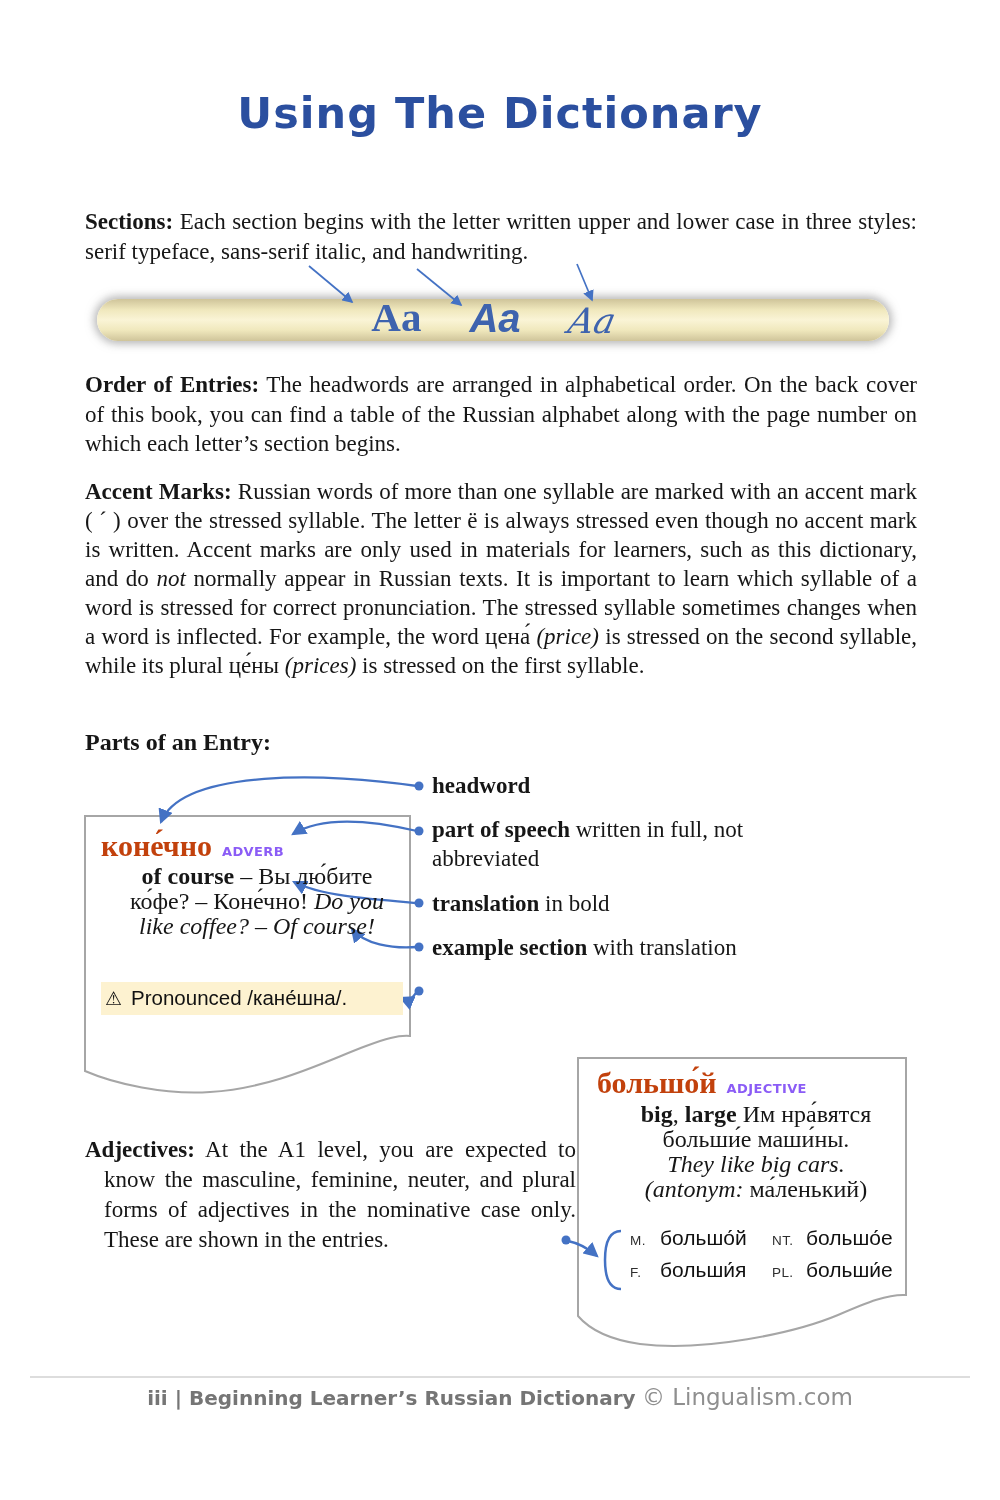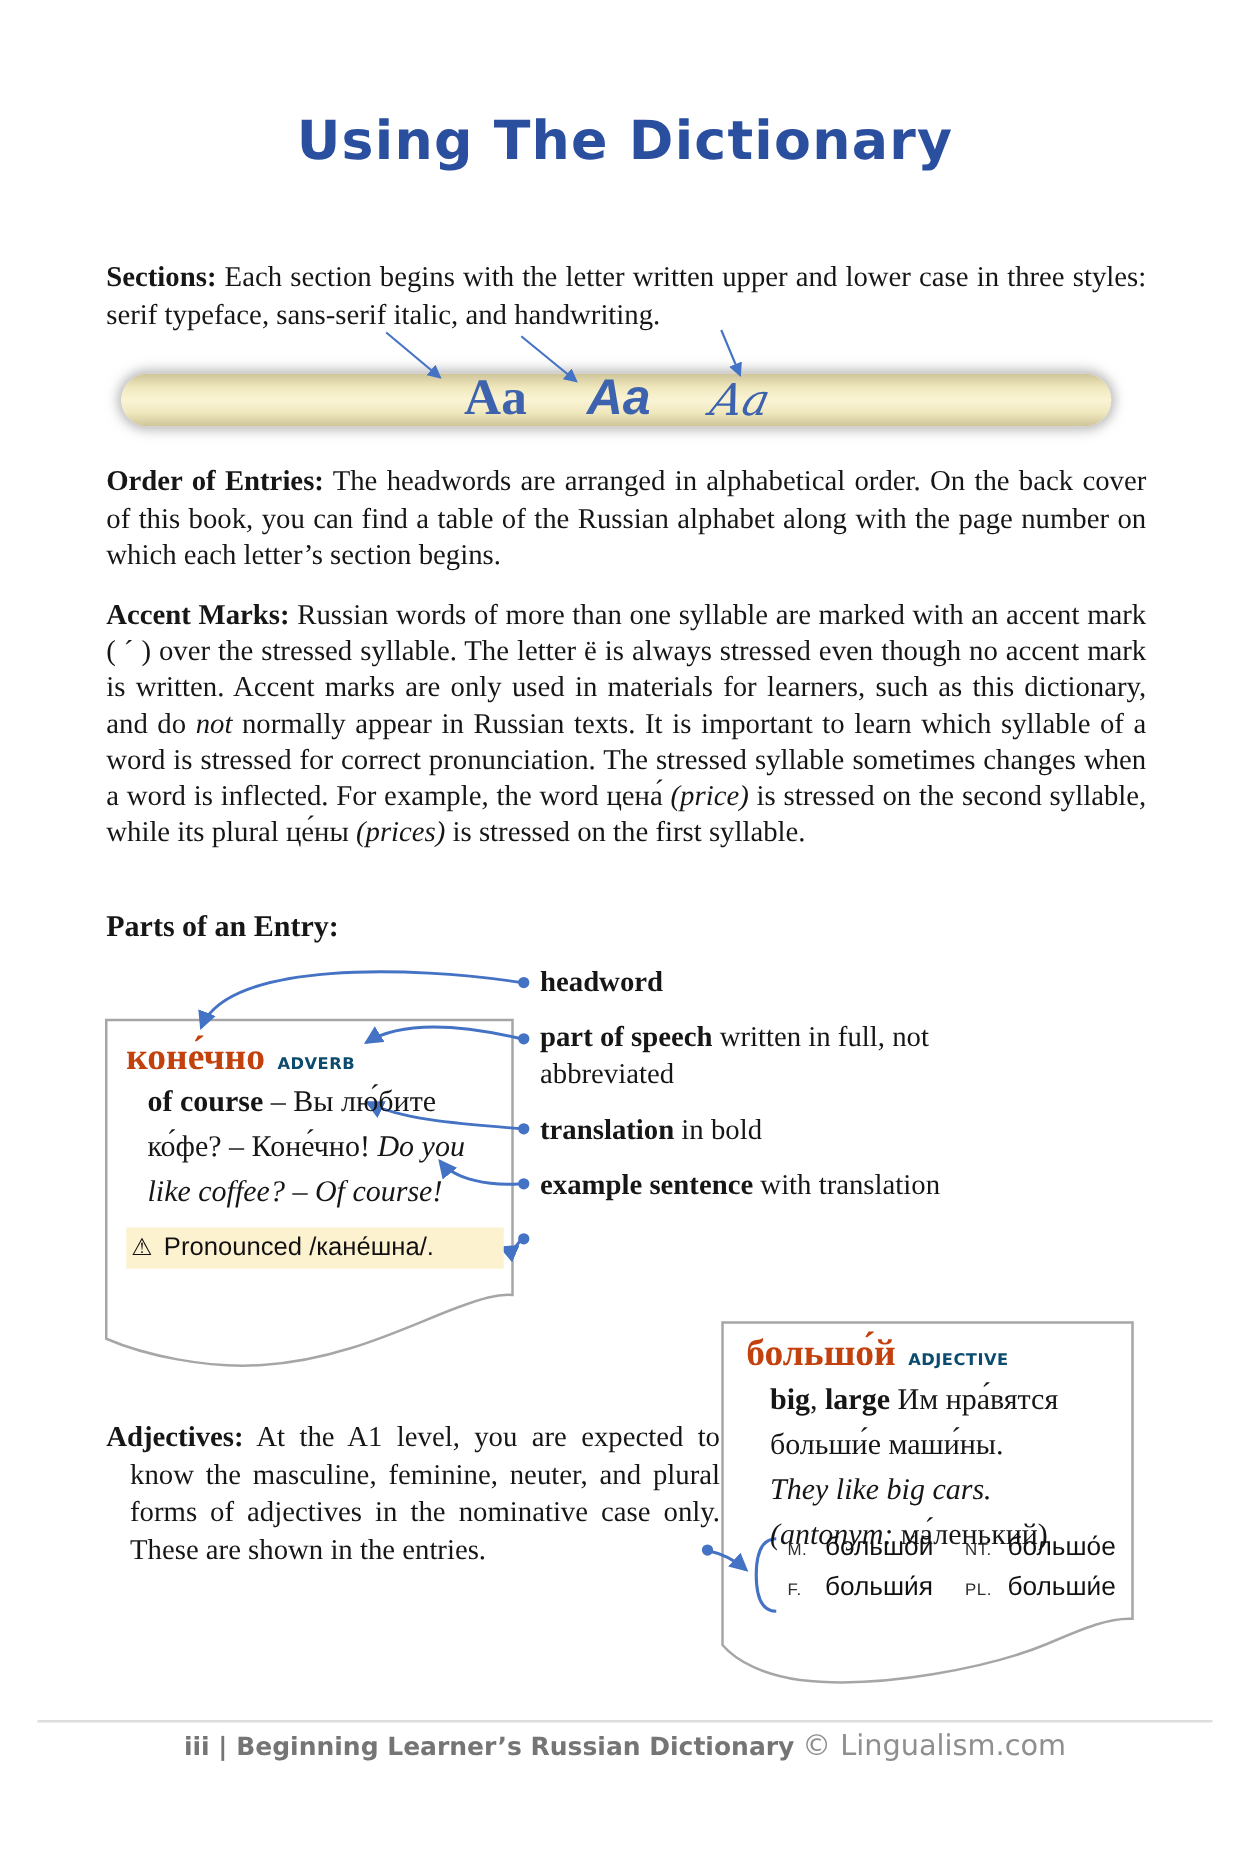--- a/index.html
+++ b/index.html
@@ -17,22 +17,22 @@
           display:flex;align-items:flex-end;justify-content:center;gap:48px;z-index:0;}
   .aa{color:#3e63ae;}
   .aa-serif{font-family:"Liberation Serif",serif;font-weight:700;font-size:41px;}
   .aa-sansit{font-family:"Liberation Sans",sans-serif;font-weight:700;font-style:italic;font-size:40px;}
   .aa-script{font-family:"DejaVu Serif",serif;font-style:italic;font-size:35px;transform:skewX(-12deg);}
   h2.parts{margin:0;top:729px;left:85px;font-size:24px;font-weight:700;}
   svg.overlay{top:0;left:0;z-index:1;pointer-events:none;}
   .content{z-index:2;}
   .headword{font-size:30px;font-weight:700;color:#c2410c;}
   .pos{font-family:"DejaVu Sans",sans-serif;font-weight:700;font-size:13px;letter-spacing:0.4px;
-       color:#0c4a6e;margin-left:10px;}
-  .ebody{font-size:24px;line-height:36px;}
+       color:#8b5cf6;margin-left:10px;}
+  .ebody{font-size:24px;line-height:25px;text-align:center;}
   .ebody b{font-weight:700;}
   .ebody i{font-style:italic;}
   .infobox{background:#fdf2d0;font-family:"Liberation Sans",sans-serif;font-size:20.5px;
            padding:4px 6px 5px 4px;display:flex;align-items:center;gap:9px;color:#111;}
   .warn{font-family:"DejaVu Sans",sans-serif;font-size:19px;}
   .lbl{font-size:23px;line-height:29px;}
   .lbl b{font-weight:700;}
   .hang{padding-left:19px;text-indent:-19px;}
   .formrow{display:grid;grid-template-columns:30px 112px 34px auto;align-items:baseline;
            height:32px;font-family:"Liberation Sans",sans-serif;font-size:21px;color:#111;}
@@ -98,21 +98,21 @@
   <div class="abs content" style="top:829px;left:101px;white-space:nowrap;"><span class="headword">коне́чно</span><span class="pos">ADVERB</span></div>
   <div class="ebody abs content" style="top:864px;left:118px;width:278px;"><b>of course</b><span> – Вы лю́бите ко́фе? – Коне́чно! </span><i>Do you like coffee? – Of course!</i></div>
   <div class="infobox abs content" style="top:982px;left:101px;width:292px;">
       <span class="warn">⚠</span>
       <span>Pronounced /кане́шна/.</span>
     </div>
 
   <div class="lbl abs content" style="top:771px;left:432px;width:470px;"><b>headword</b><span></span></div>
   <div class="lbl abs content" style="top:815px;left:432px;width:362px;"><b>part of speech</b><span> written in full, not abbreviated</span></div>
   <div class="lbl abs content" style="top:889px;left:432px;width:470px;"><b>translation</b><span> in bold</span></div>
-  <div class="lbl abs content" style="top:933px;left:432px;width:470px;"><b>example sentence</b><span> with translation</span></div>
+  <div class="lbl abs content" style="top:933px;left:432px;width:470px;"><b>example section</b><span> with translation</span></div>
 
   <p class="para hang abs content" style="top:1135px;left:85px;width:472px;line-height:30px;"><b>Adjectives:</b><span> At the A1 level, you are expected to know the masculine, feminine, neuter, and plural forms of adjectives in the nominative case only. These are shown in the entries.</span></p>
 
   <div class="abs content" style="top:1066px;left:597px;white-space:nowrap;"><span class="headword">большо́й</span><span class="pos">ADJECTIVE</span></div>
   <div class="ebody abs content" style="top:1102px;left:616px;width:280px;"><b>big</b><span>, </span><b>large</b><span> Им нра́вятся больши́е маши́ны.</span><br><i>They like big cars.</i><br><i>(antonym:</i><span> ма́ленький)</span></div>
   <div class="abs content" style="top:1226px;left:630px;width:268px;">
     <div class="formrow">
       <span class="formlab">M.</span>
       <span>большо́й</span>
       <span class="formlab">NT.</span>

